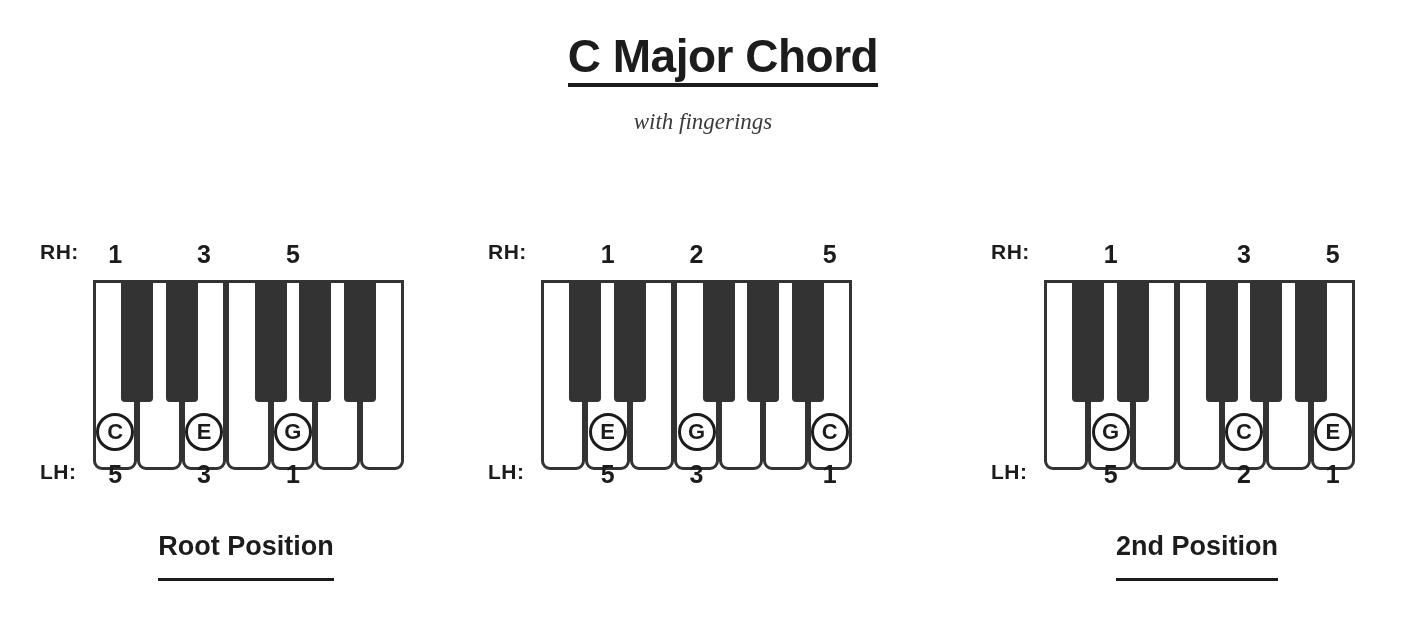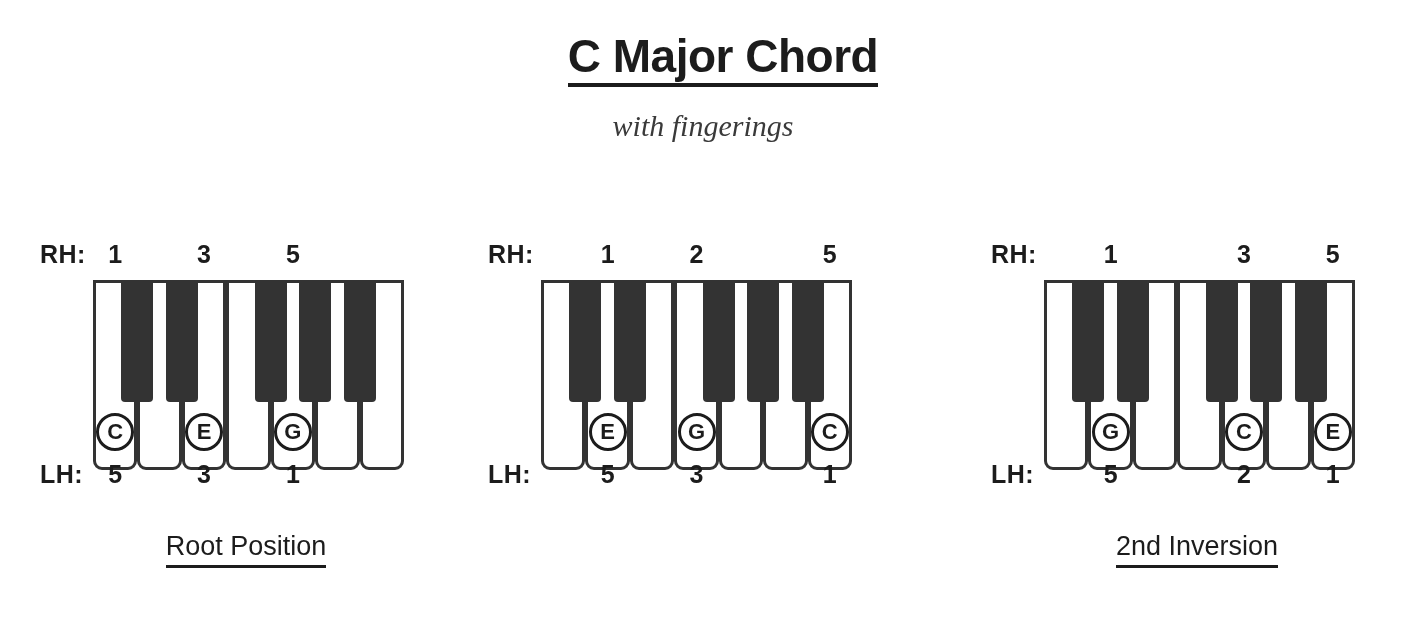--- a/index.html
+++ b/index.html
@@ -35,21 +35,21 @@
     border-bottom: 4px solid #1c1c1c;
     line-height: 1.15;
   }
   #title-wrap {
     display: block;
     padding-left: 40px;
   }
   #subtitle {
     margin: 0;
     padding-top: 22px;
-    font-size: 30px;
+    font-size: 23px;
     font-style: italic;
     font-weight: 400;
     color: #3a3a3a;
     font-family: "Liberation Serif", serif;
   }
 
   
   #diagrams {
     position: absolute;
     top: 236px;
@@ -74,21 +74,21 @@
     width: 420px;
     height: 30px;
   }
   .finger-row.rh { top: 4px; }
   .finger-row.lh { top: 224px; }
 
   .hand-label {
     position: absolute;
     left: 10px;
     top: 0;
-    font-size: 25px;
+    font-size: 21px;
     font-weight: 700;
     color: #1c1c1c;
     letter-spacing: 0.5px;
     white-space: nowrap;
   }
   .finger-num {
     position: absolute;
     top: 0;
     width: 44px;
     margin-left: -22px;
@@ -159,24 +159,24 @@
   .caption {
     position: absolute;
     top: 296px;
     left: 0;
     width: 420px;
     text-align: center;
   }
   .caption span {
     display: inline-block;
     font-size: 27px;
-    font-weight: 400;
+    font-weight: 700;
     color: #1c1c1c;
     border-bottom: 3px solid #1c1c1c;
-    padding-bottom: 3px;
+    padding-bottom: 16px;
     line-height: 1.1;
     margin-left: 12px;
   }
 </style>
 </head>
 <body>
 
 <div id="header">
   <div id="title-wrap">
     <h1 id="title">C Major Chord</h1>
@@ -274,15 +274,15 @@
         <div class="note-marker" style="left: 66.6429px;">G</div>
         <div class="note-marker" style="left: 199.929px;">C</div>
         <div class="note-marker" style="left: 288.786px;">E</div>
       </div>
       <div class="finger-row lh">
         <div class="hand-label">LH:</div>
         <div class="finger-num" style="left: 129.643px;">5</div>
         <div class="finger-num" style="left: 262.929px;">2</div>
         <div class="finger-num" style="left: 351.786px;">1</div>
       </div>
-      <div class="caption"><span>2nd Inversion</span></div>
+      <div class="caption"><span>2nd Position</span></div>
     </div>
   </div>
 
 </body></html>

